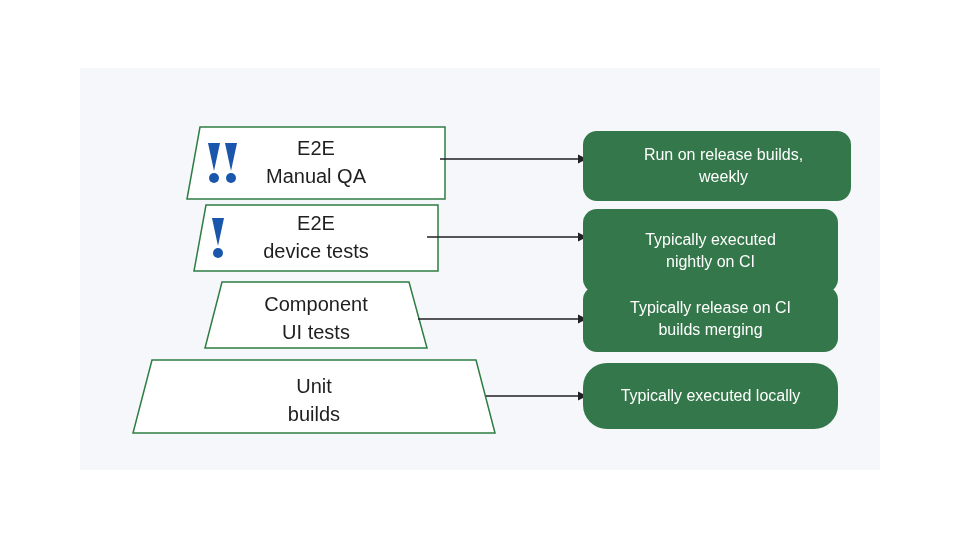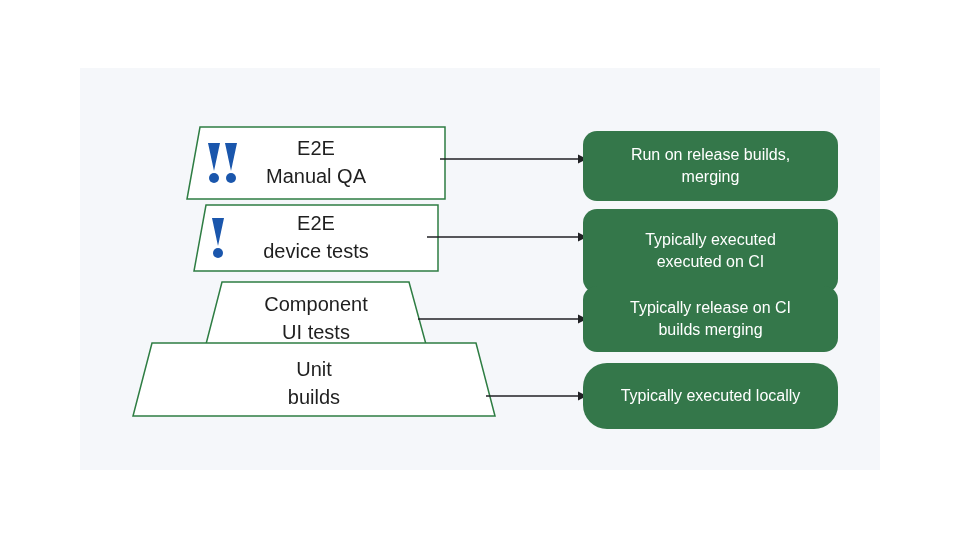--- a/index.html
+++ b/index.html
@@ -51,24 +51,24 @@
           <b></b>
         </span>
     </div>
   </div>
 
   <svg class="arrow" style="left:440px;top:152px;width:150px;height:14px;" viewBox="0 0 150 14">
     <line x1="0" y1="7" x2="138" y2="7" stroke="#202124" stroke-width="1.4"></line>
     <polygon points="138,2.6 147,7 138,11.4" fill="#202124"></polygon>
   </svg>
 
-  <div class="callout" style="top:131px;height:70px;">
+  <div class="callout" style="top:131px;height:70px;padding-left:13px;">
     <div>
       <span>Run on release builds,</span>
-      <span>merging</span>
+      <span>weekly</span>
     </div>
   </div>
 
   <div class="tier" style="left:193px;top:204px;width:246px;height:68px;">
     <svg width="246" height="68" viewBox="0 0 246 68">
       <polygon points="13,1 245,1 245,67 1,67" fill="#FFFFFF" stroke="#2E7D43" stroke-width="1.5"></polygon>
     </svg>
     <div class="tier-label">
       <span>E2E</span>
       <span>device tests</span>
@@ -82,21 +82,21 @@
   </div>
 
   <svg class="arrow" style="left:427px;top:230px;width:163px;height:14px;" viewBox="0 0 163 14">
     <line x1="0" y1="7" x2="151" y2="7" stroke="#202124" stroke-width="1.4"></line>
     <polygon points="151,2.6 160,7 151,11.4" fill="#202124"></polygon>
   </svg>
 
   <div class="callout" style="top:209px;height:84px;">
     <div>
       <span>Typically executed</span>
-      <span>executed on CI</span>
+      <span>nightly on CI</span>
     </div>
   </div>
 
   <div class="tier" style="left:204px;top:281px;width:224px;height:76px;">
     <svg width="224" height="68" viewBox="0 0 224 68">
       <polygon points="18,1 205,1 223,67 1,67" fill="#FFFFFF" stroke="#2E7D43" stroke-width="1.5"></polygon>
     </svg>
     <div class="tier-label">
       <span>Component</span>
       <span>UI tests</span>
@@ -108,21 +108,21 @@
     <polygon points="160,2.6 169,7 160,11.4" fill="#202124"></polygon>
   </svg>
 
   <div class="callout" style="top:286px;height:66px;">
     <div>
       <span>Typically release on CI</span>
       <span>builds merging</span>
     </div>
   </div>
 
-  <div class="tier" style="left:132px;top:342px;width:364px;height:84px;">
+  <div class="tier" style="left:132px;top:359px;width:364px;height:84px;">
     <svg width="364" height="75" viewBox="0 0 364 75">
       <polygon points="20,1 344,1 363,74 1,74" fill="#FFFFFF" stroke="#2E7D43" stroke-width="1.5"></polygon>
     </svg>
     <div class="tier-label">
       <span>Unit</span>
       <span>builds</span>
     </div>
   </div>
 
   <svg class="arrow" style="left:486px;top:389px;width:104px;height:14px;" viewBox="0 0 104 14">

